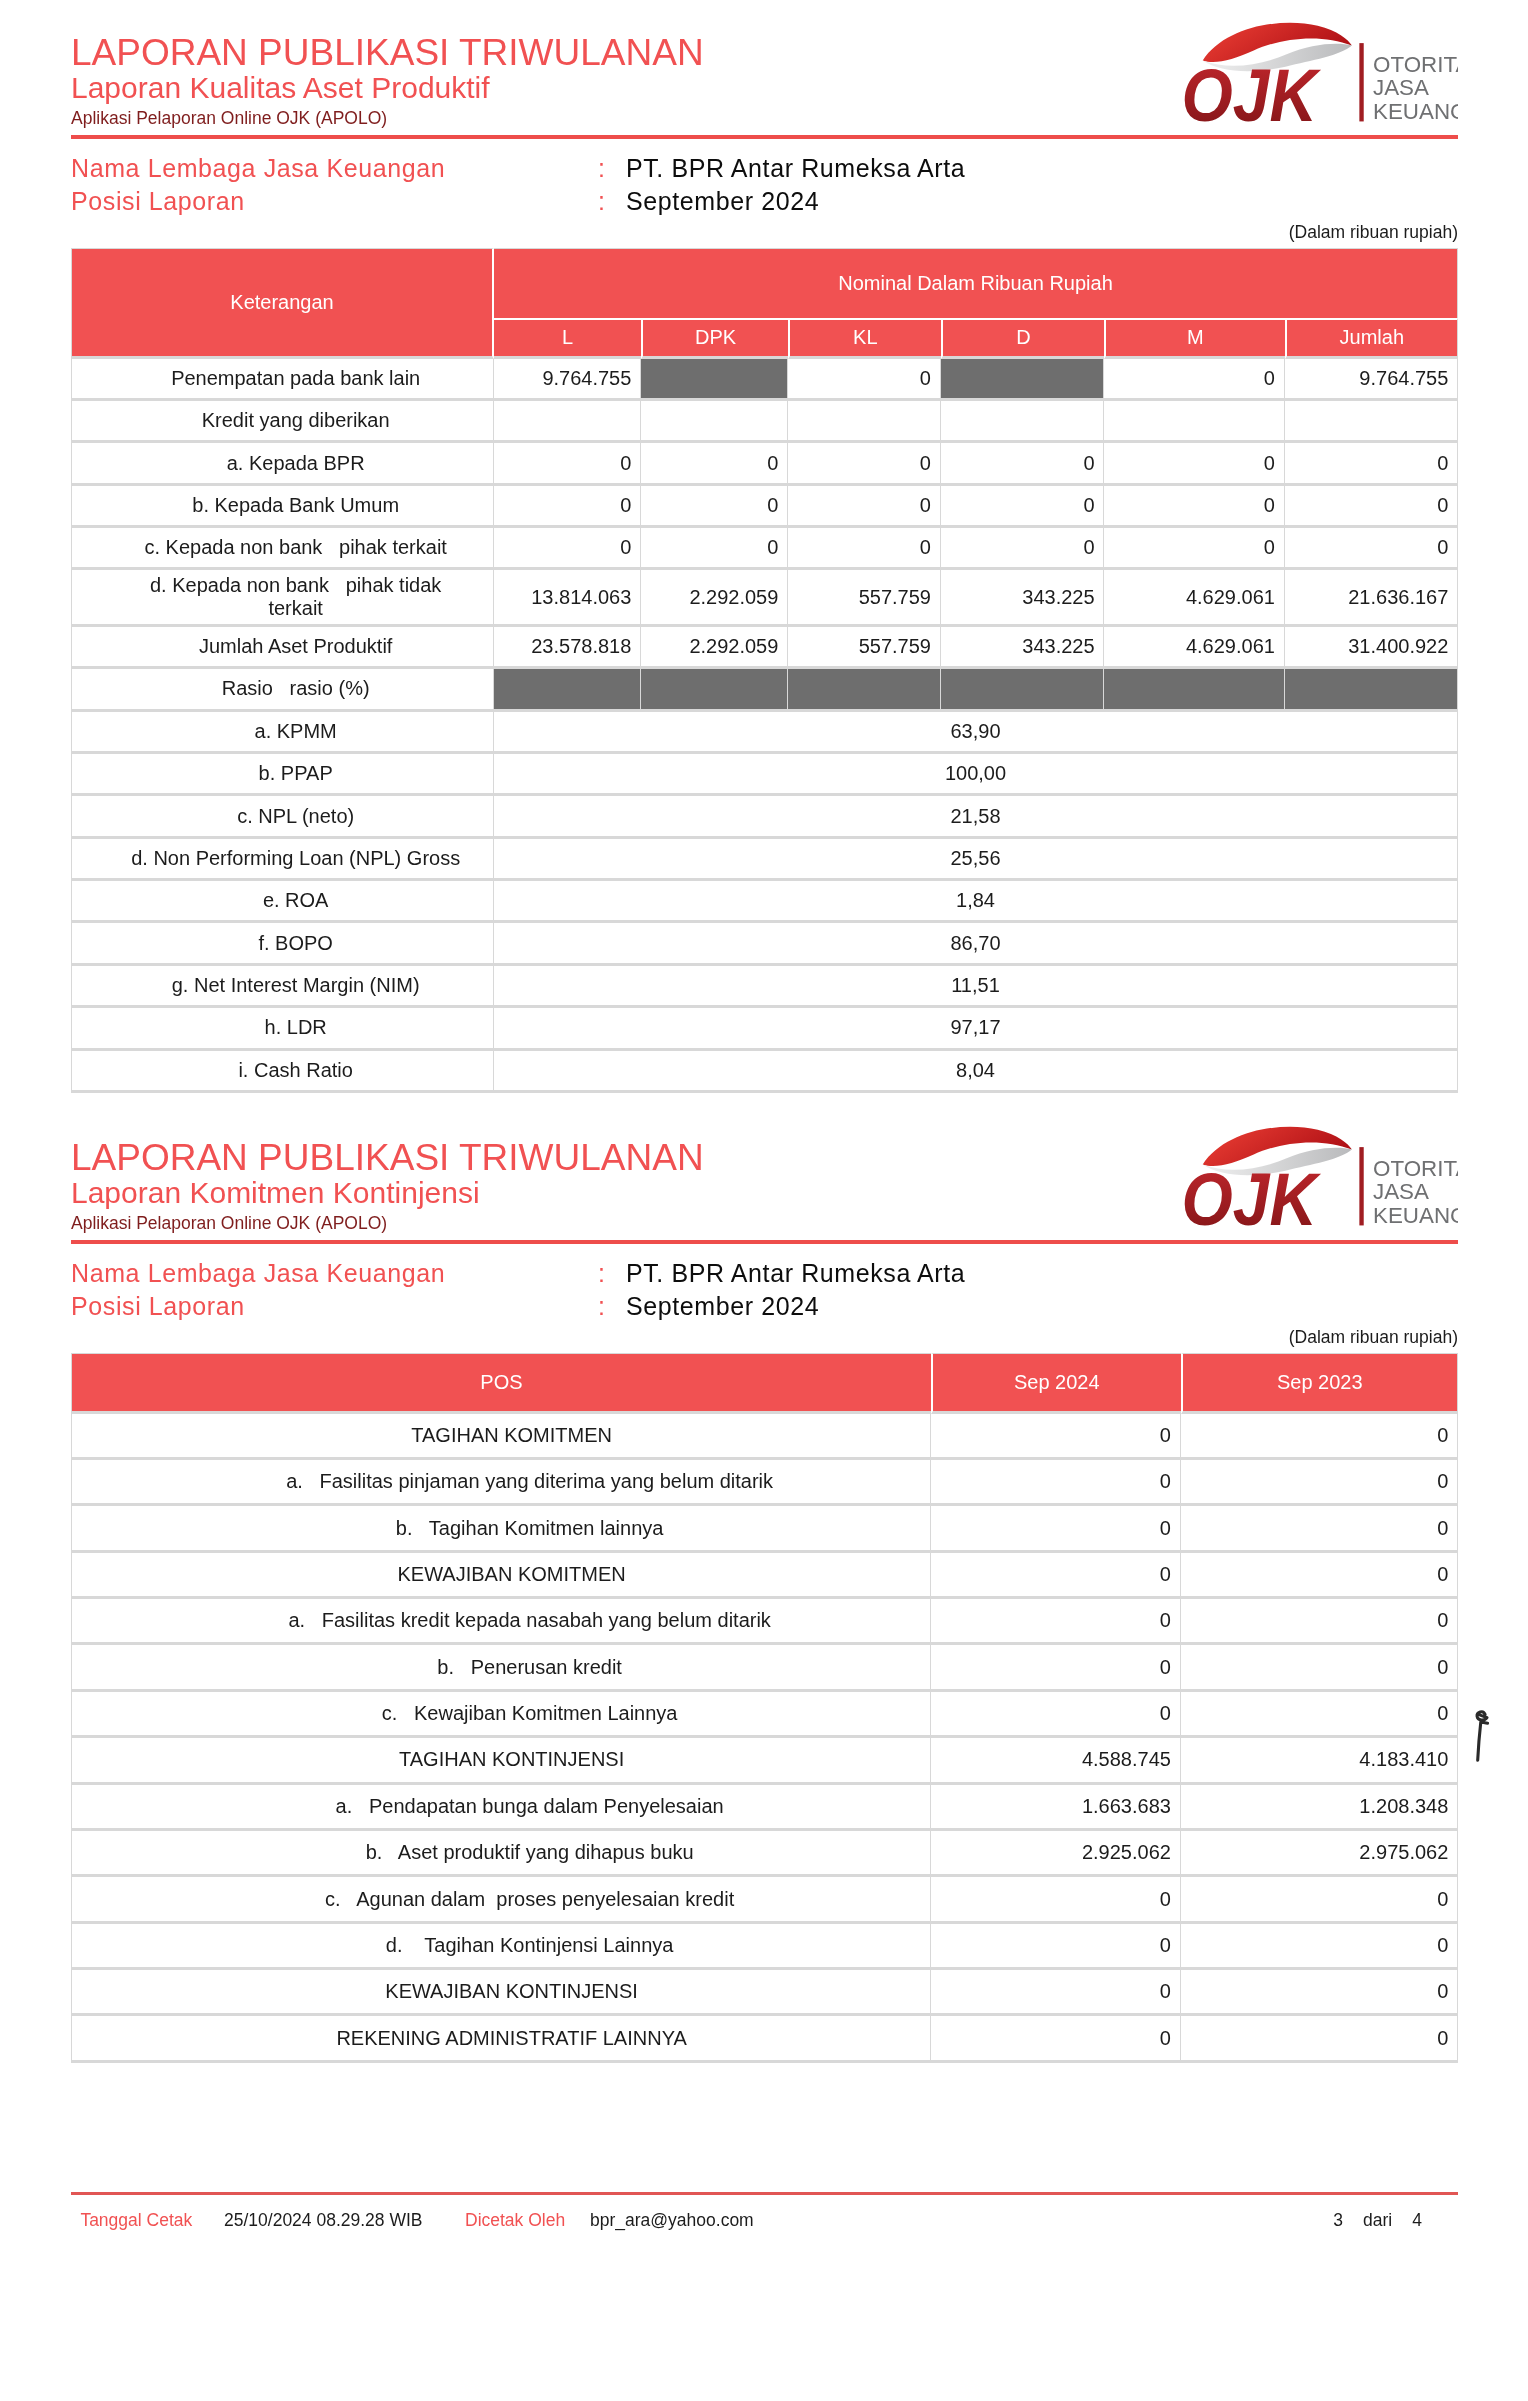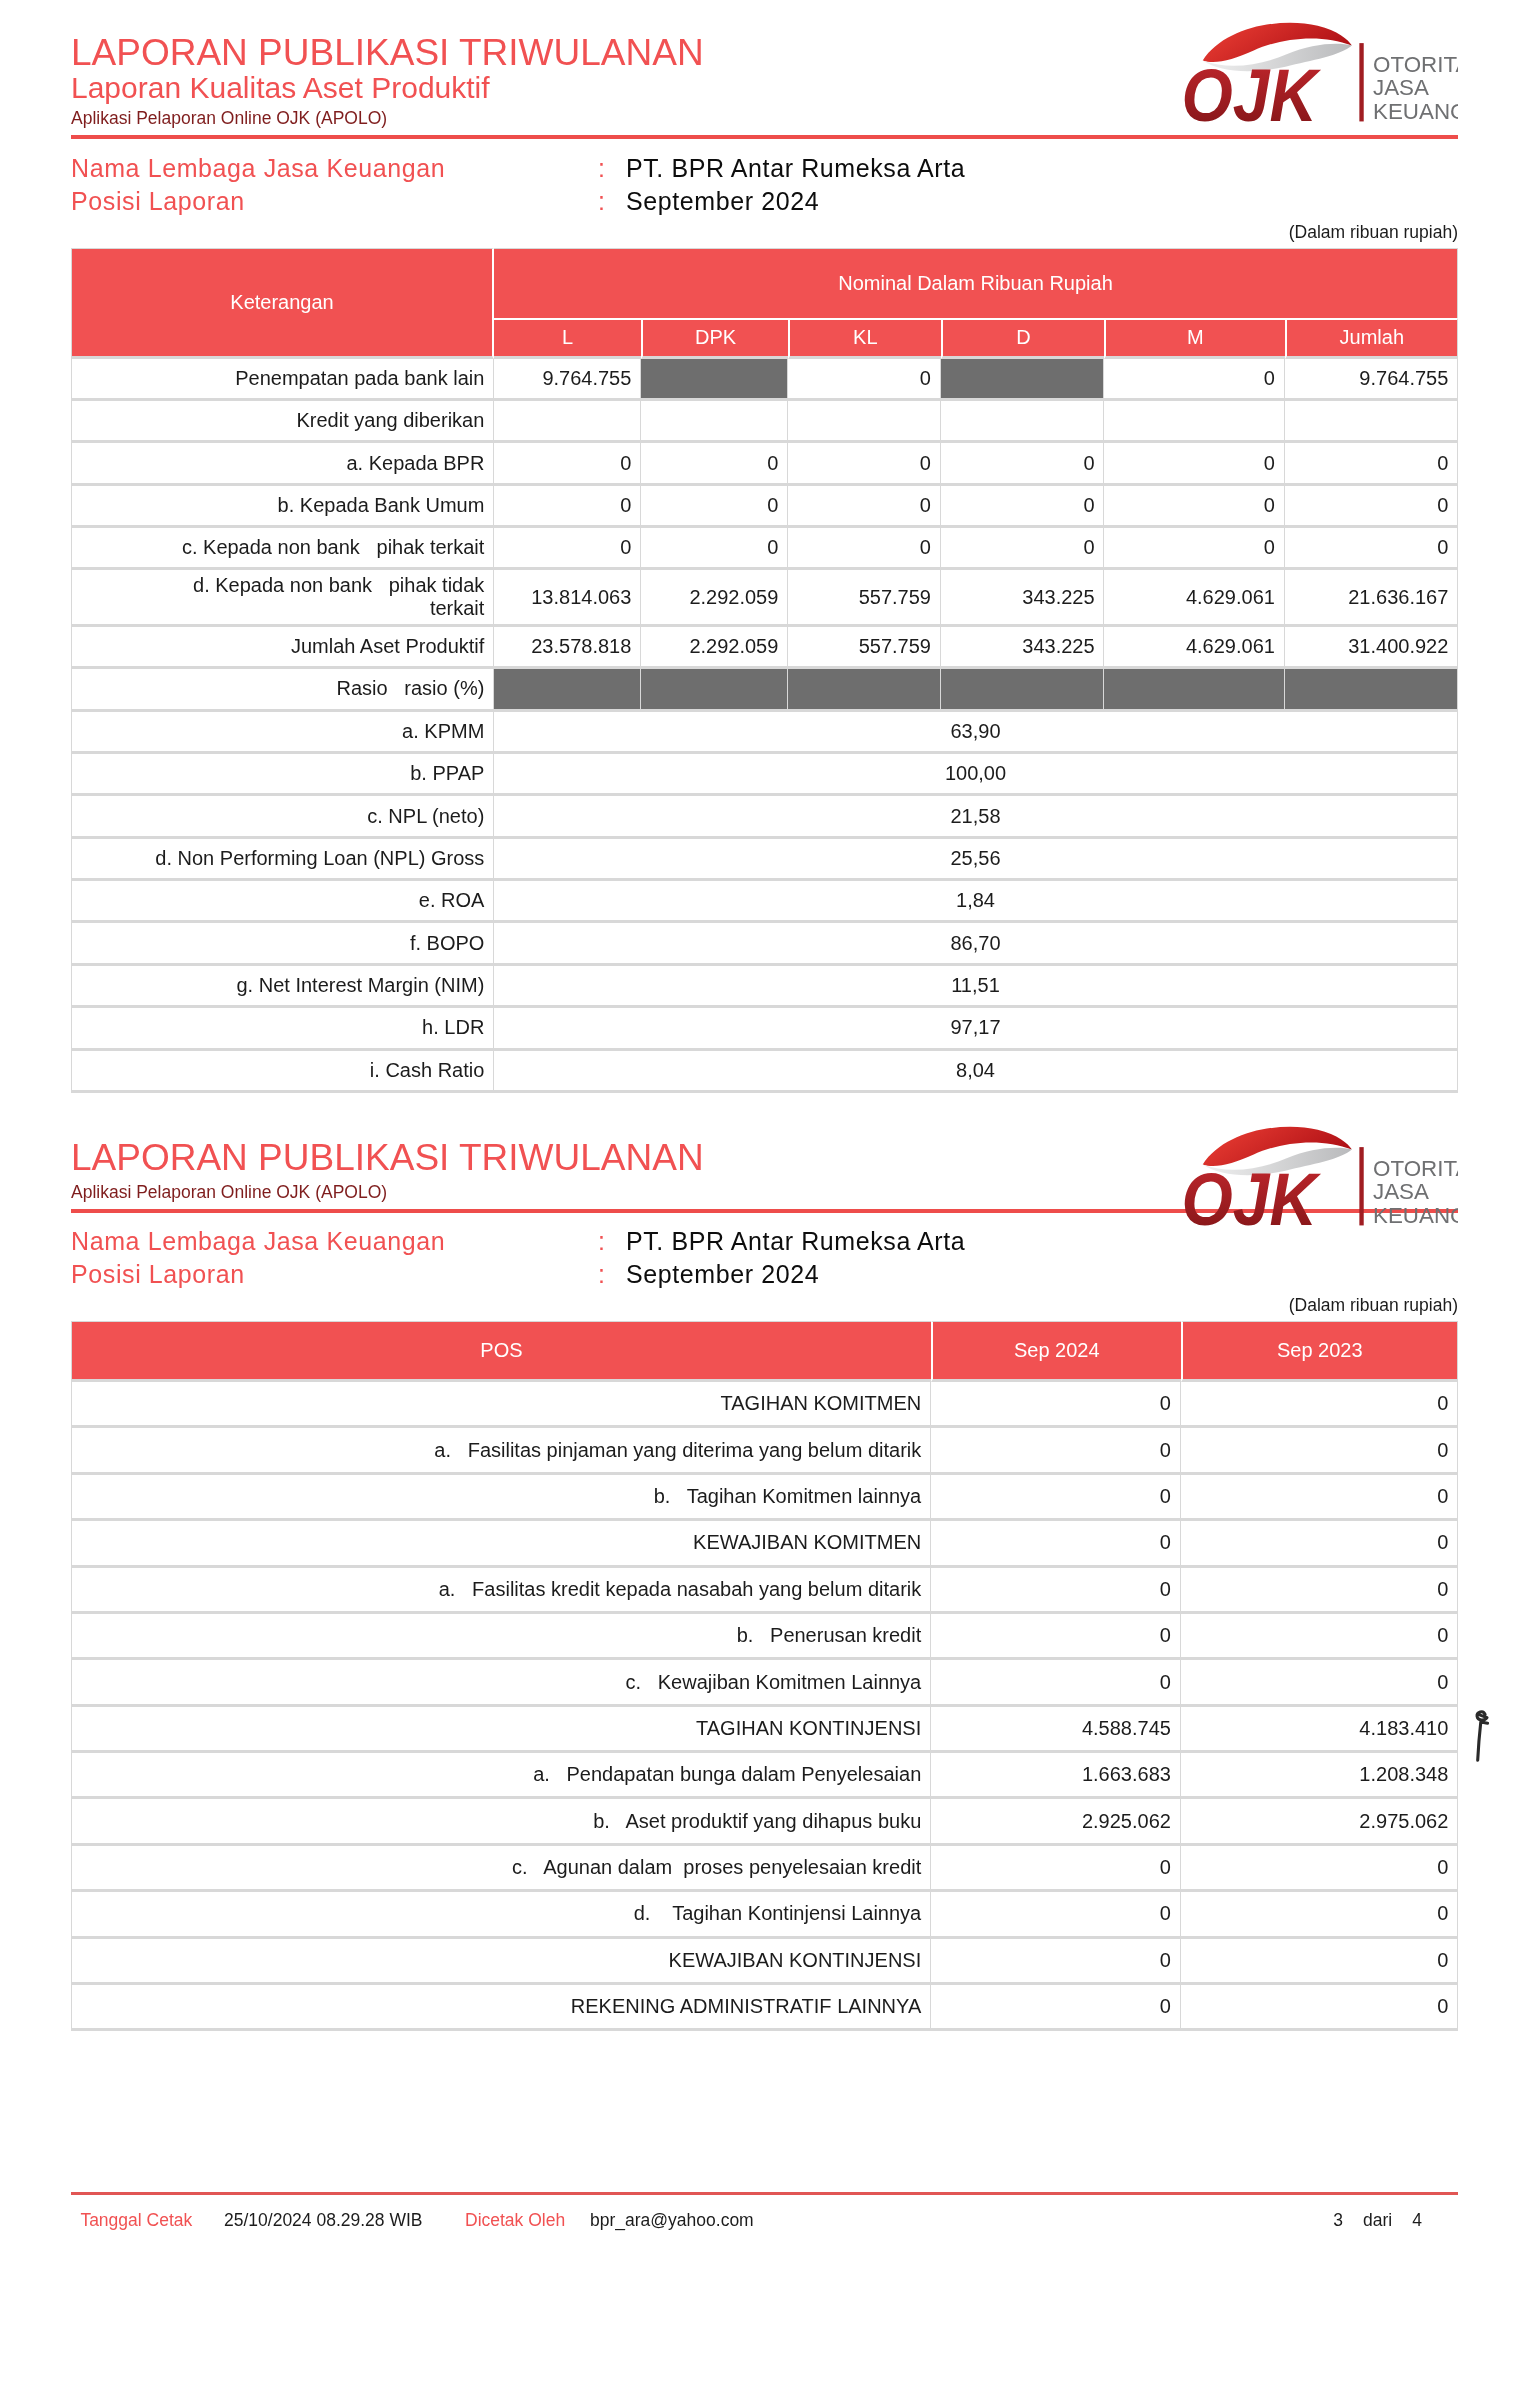--- a/index.html
+++ b/index.html
@@ -38,21 +38,21 @@
   table{width:100%;table-layout:fixed;border-collapse:separate;border-spacing:0;font-size:20px;}
   th{font-weight:400;}
   .t1 th,.t2 th{background:var(--red);color:#fff;border-top:1.2px solid var(--border);}
   .t1 th.keterangan{border-left:1.2px solid var(--border);border-right:2.5px solid #fff;border-bottom:3.1px solid var(--border);}
   .t1 th.nominal{border-right:1.2px solid var(--border);height:67px;}
   .t1 tr.subh th{border-top:2.5px solid #fff;border-left:2.5px solid #fff;border-bottom:3.1px solid var(--border);height:34px;}
   .t1 tr.subh th:first-child{border-left:none;}
   .t1 tr.subh th:last-child{border-right:1.2px solid var(--border);}
 
   td{height:32px;padding:3.7px 8.7px;vertical-align:middle;border-right:1.2px solid var(--border);border-bottom:3.1px solid var(--border);background:#fff;}
-  td.label{padding-left:35px;text-align:right;white-space:pre-wrap;border-left:1.2px solid var(--border);}
+  td.label{padding-left:35px;text-align:center;white-space:pre-wrap;border-left:1.2px solid var(--border);}
   td.num{text-align:right;}
   td.center{text-align:center;}
   td.blocked{background:var(--blocked);}
 
   .t2 th{height:55px;border-bottom:3.1px solid var(--border);}
   .t2 th.pos{border-left:1.2px solid var(--border);}
   .t2 th + th{border-left:2.5px solid #fff;}
   .t2 th:last-child{border-right:1.2px solid var(--border);}
   .t2 td{height:36px;}
   .t2 td.label{padding-left:30px;}
@@ -264,20 +264,21 @@
             <td class="label">i. Cash Ratio</td>
             <td class="center" colspan="6">8,04</td>
           </tr>
         </tbody>
       </table>
     </section>
 
     <section class="section2">
       <div class="sec-header">
         <div class="h1">LAPORAN PUBLIKASI TRIWULANAN</div>
+        <div class="h2">Laporan Komitmen Kontinjensi</div>
         <div class="apolo">Aplikasi Pelaporan Online OJK (APOLO)</div>
 
         <div class="logo">
           <svg width="293" height="115" viewBox="0 0 470 185">
             <path d="M60,70 C95,16 185,0 245,14 C277,22 294,36 300,46 C250,26 185,34 142,54 C108,69 80,77 60,70 Z" fill="url(#g-flag)"></path>
             <path d="M60,70 C100,85 150,79 195,60 C235,43 277,40 300,46 C282,62 235,70 193,80 C140,92 88,89 60,70 Z" fill="url(#g-silver)"></path>
             <text x="26" y="168" font-size="118" font-weight="bold" font-style="italic" fill="url(#g-ojk)" textLength="218" lengthAdjust="spacingAndGlyphs" font-family="Liberation Sans, sans-serif">OJK</text>
             <rect x="312" y="42" width="7" height="126" fill="#a01d22"></rect>
             <text x="334" y="88" font-size="36" fill="#6f7072" font-family="Liberation Sans, sans-serif">OTORITAS</text>
             <text x="334" y="126" font-size="36" fill="#6f7072" font-family="Liberation Sans, sans-serif">JASA</text>

